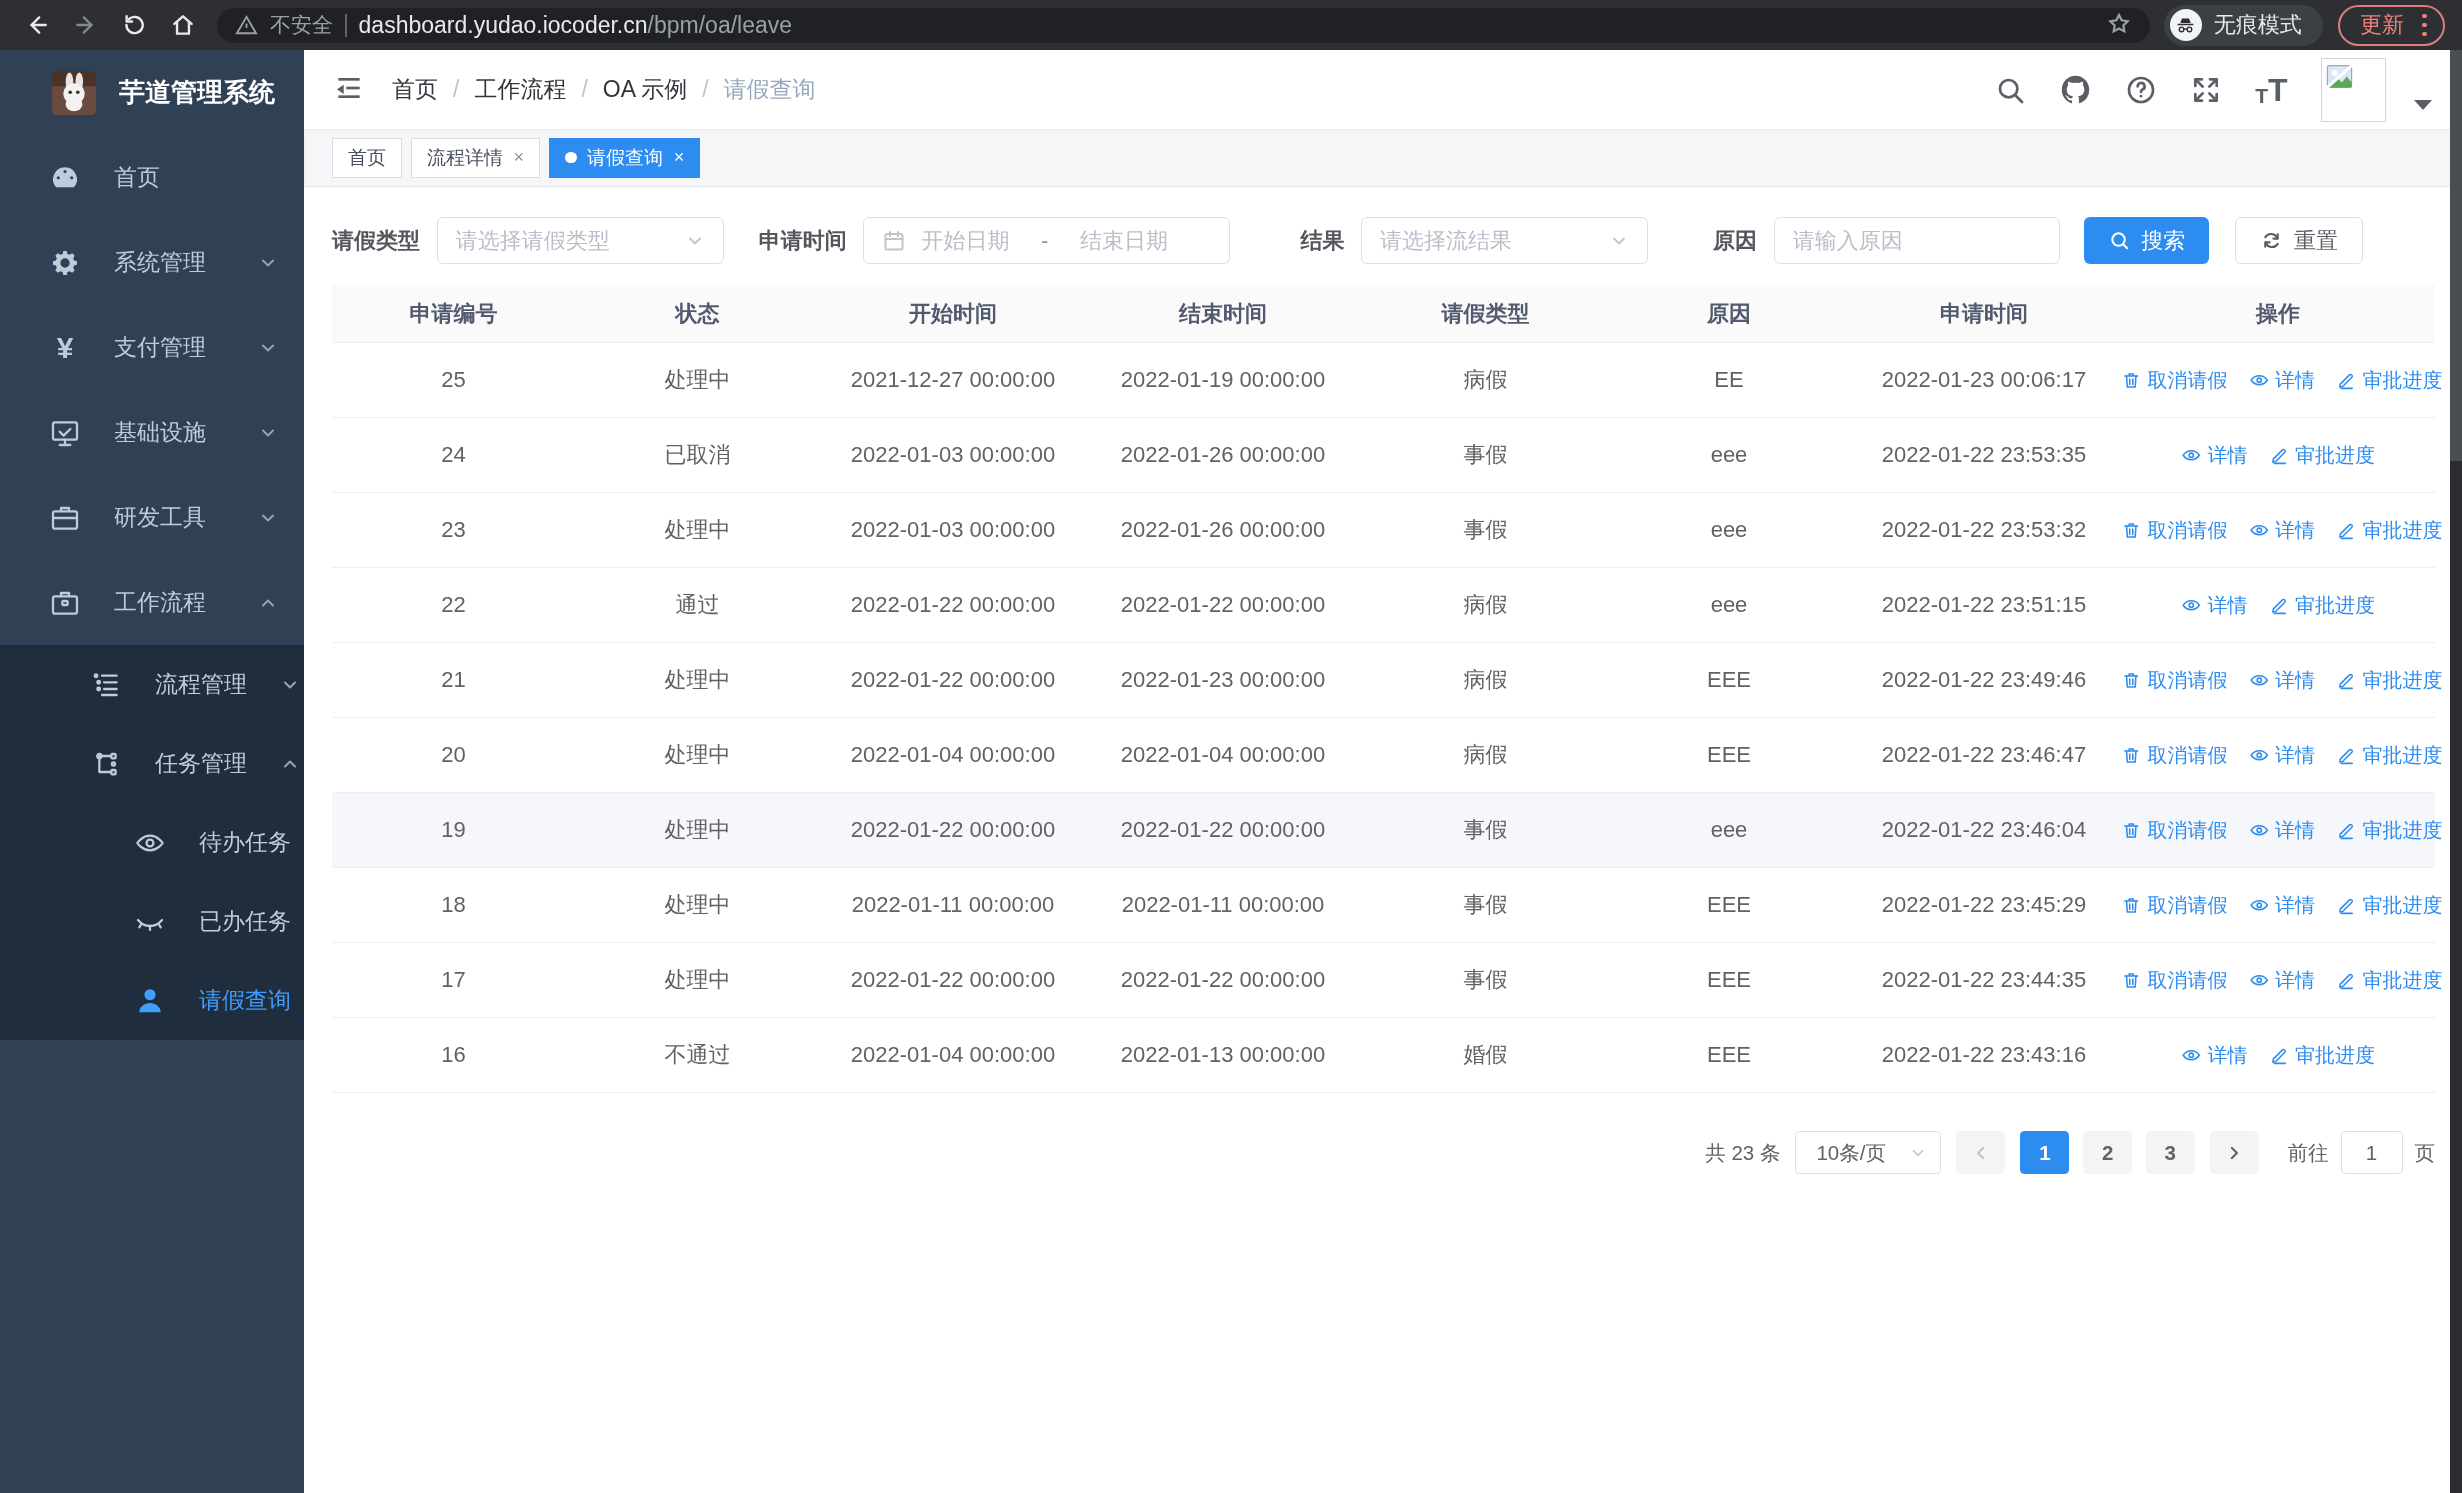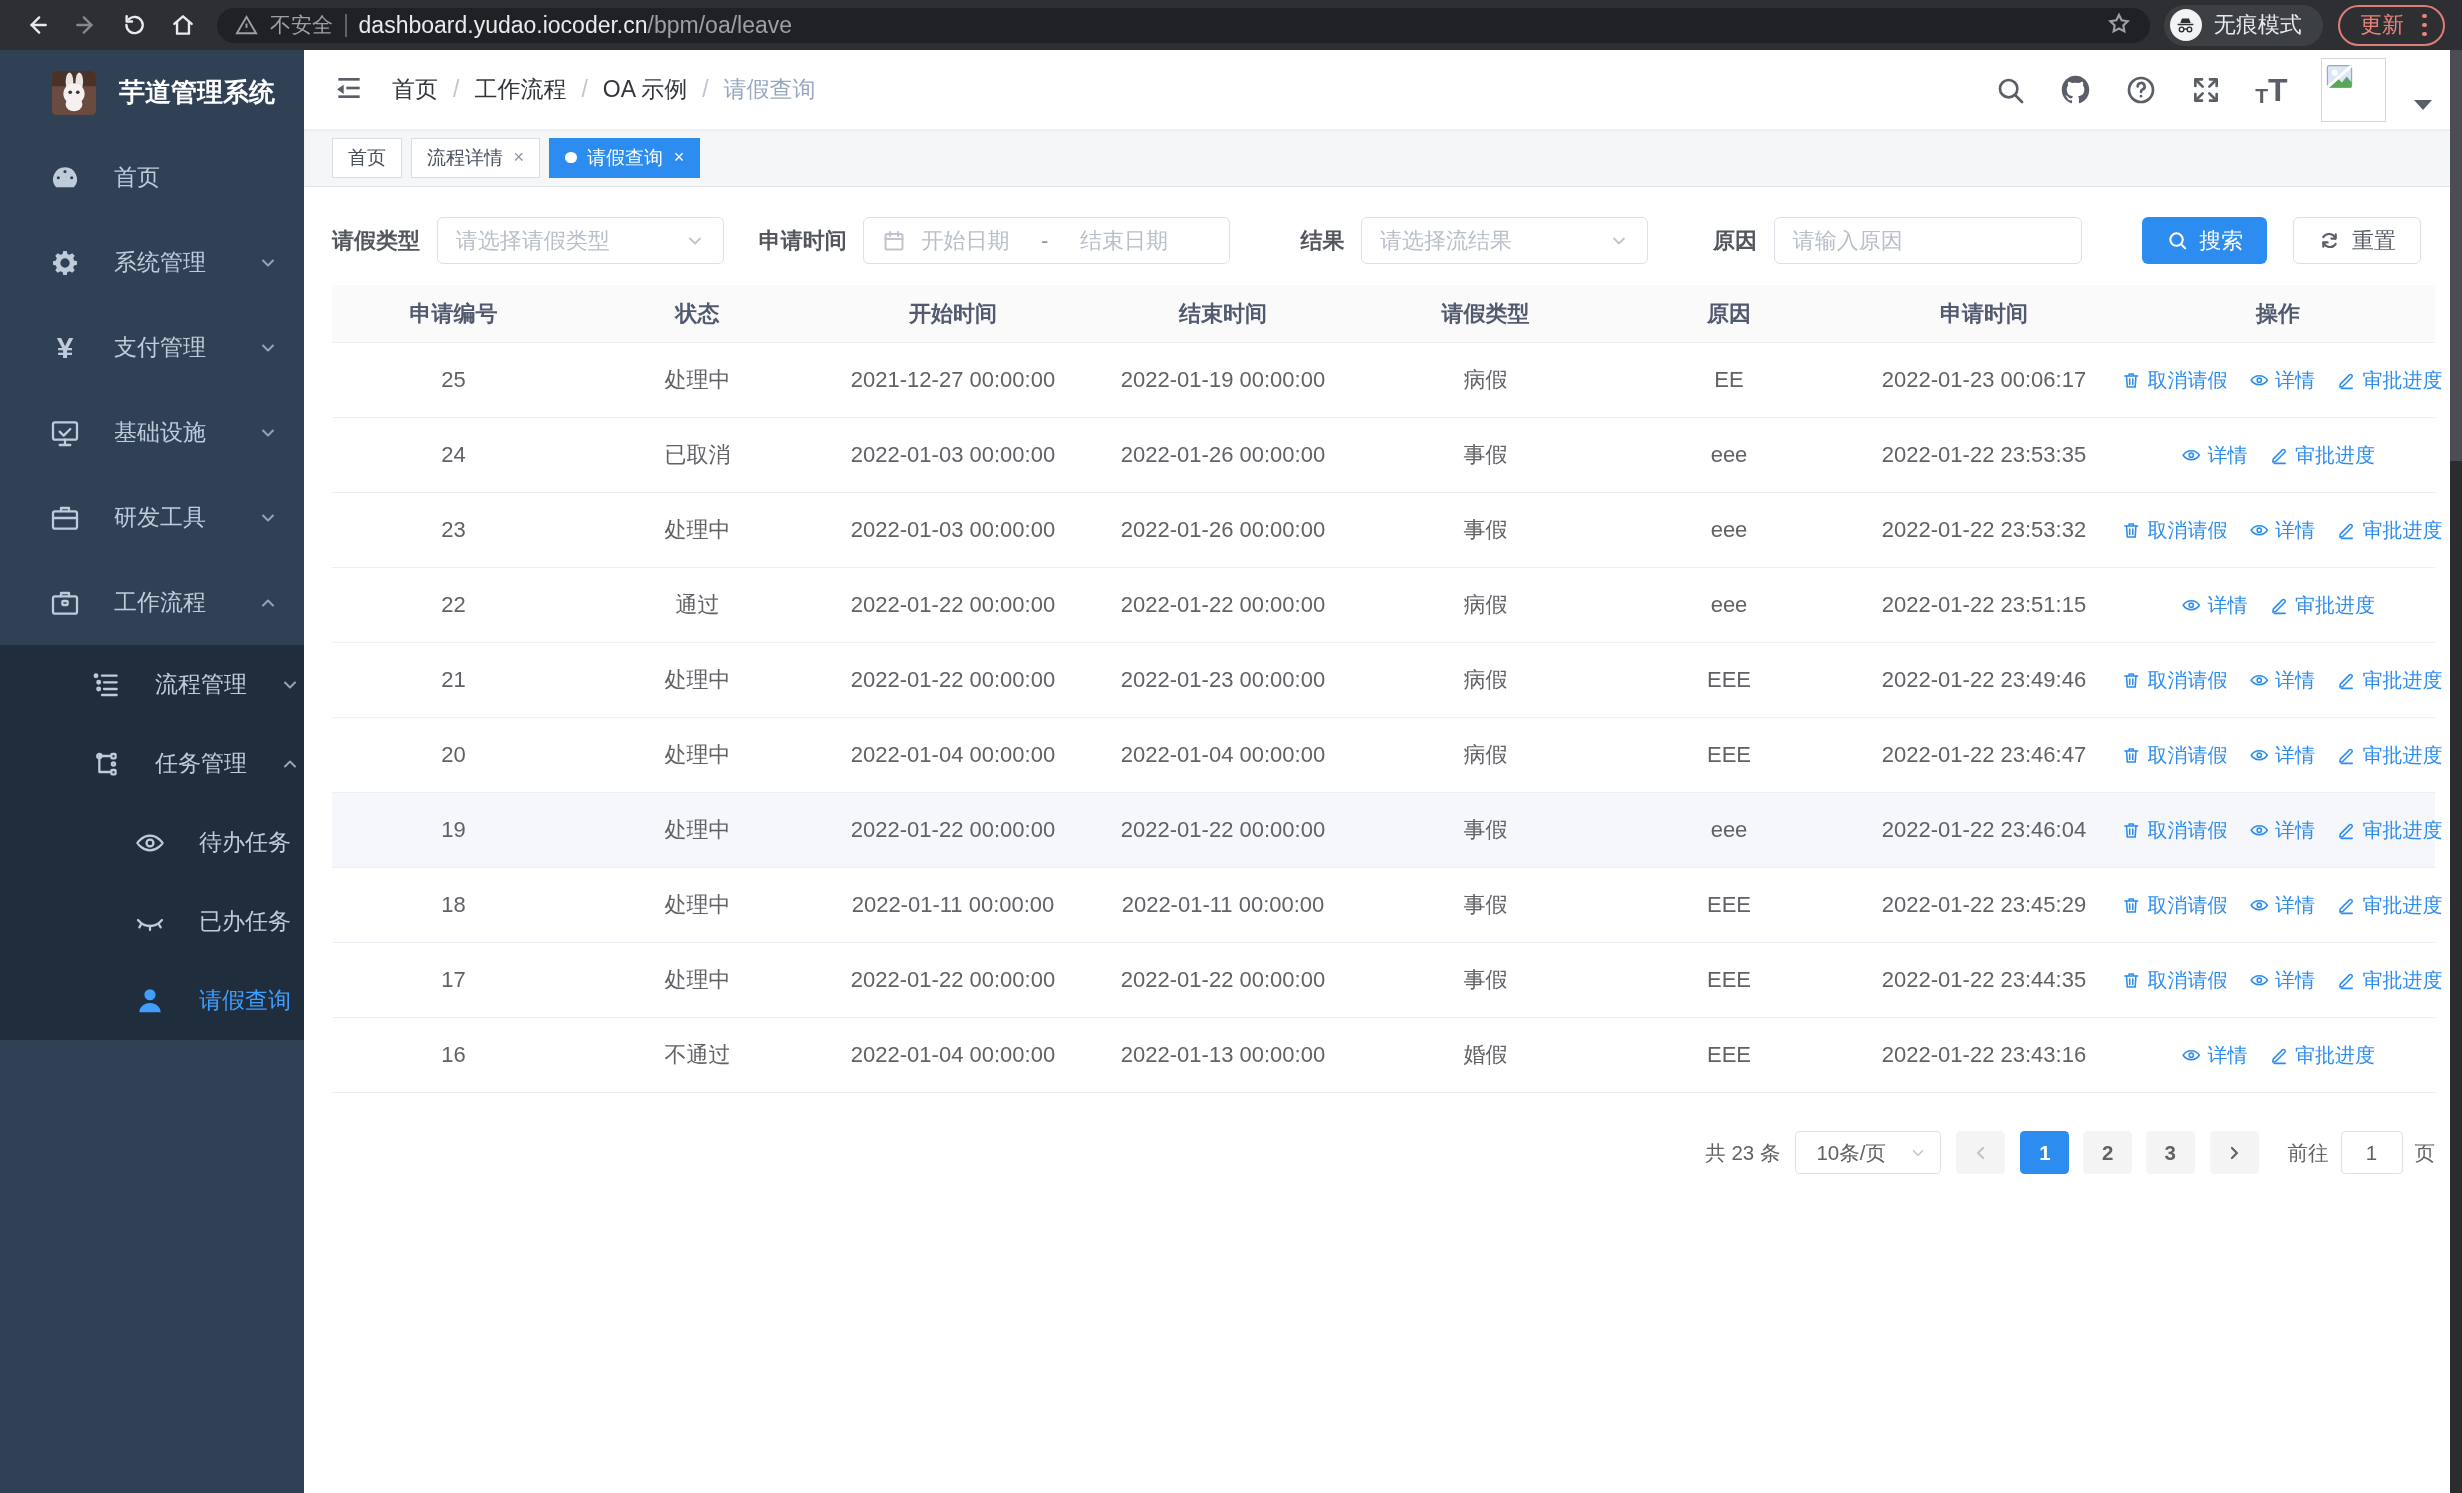--- a/index.html
+++ b/index.html
@@ -78,26 +78,26 @@
   .content { flex:1; padding:30px 27px 0 28px; position:relative; min-height:0; }
 
   
   .filter-row { display:flex; align-items:center; font-size:22px; color:#53575d; white-space:nowrap; }
   .f-label { font-weight:700; margin-right:16.7px; }
   .ctrl { height:47px; border:1.5px solid #dcdfe6; border-radius:6px; background:#fff; display:flex; align-items:center; padding:0 18px; color:#b8bfc9; font-size:22px; }
   .ctrl .chev-sm { margin-left:auto; width:20px; height:20px; stroke:#c0c4cc; stroke-width:2.2; fill:none; stroke-linecap:round; stroke-linejoin:round; }
   .ctrl.sel1 { width:287px; margin-right:35px; }
   .ctrl.date { width:367px; margin-right:70px; gap:15px; }
   .ctrl.sel2 { width:287px; margin-right:65px; }
-  .ctrl.inp  { width:308px; margin-right:24px; }
+  .ctrl.inp  { width:286px; margin-right:24px; }
   .ctrl svg.cal { width:24px; height:24px; stroke:#c0c4cc; stroke-width:2; fill:none; stroke-linecap:round; flex-shrink:0; }
   .date .d-sep { color:#8f959e; margin:0 16.7px; }
   .btn { height:47px; border-radius:6px; font-size:22px; display:inline-flex; align-items:center; justify-content:center; gap:10.6px; padding:0 24px; cursor:pointer; white-space:nowrap; }
   .btn svg { width:23px; height:23px; stroke:currentColor; stroke-width:2.2; fill:none; stroke-linecap:round; stroke-linejoin:round; }
-  .btn-primary { background:var(--primary); color:#fff; border:none;margin-left:36px; }
+  .btn-primary { background:var(--primary); color:#fff; border:none; }
   .btn-plain { background:#fff; border:1.5px solid #dcdfe6; color:#5a5e66; margin-left:26px; }
 
   
   .action-row { margin-top:35px; display:flex; align-items:center; }
   .icon-circle { width:44px; height:44px; border-radius:50%; border:1.5px solid #dcdfe6; background:#fff; display:flex; align-items:center; justify-content:center; cursor:pointer; }
   .icon-circle svg { width:23px; height:23px; stroke:#606266; stroke-width:2; fill:none; stroke-linecap:round; stroke-linejoin:round; }
   .icon-circle.first { margin-left:auto; }
   .icon-circle + .icon-circle { margin-left:20px; }
 
   

